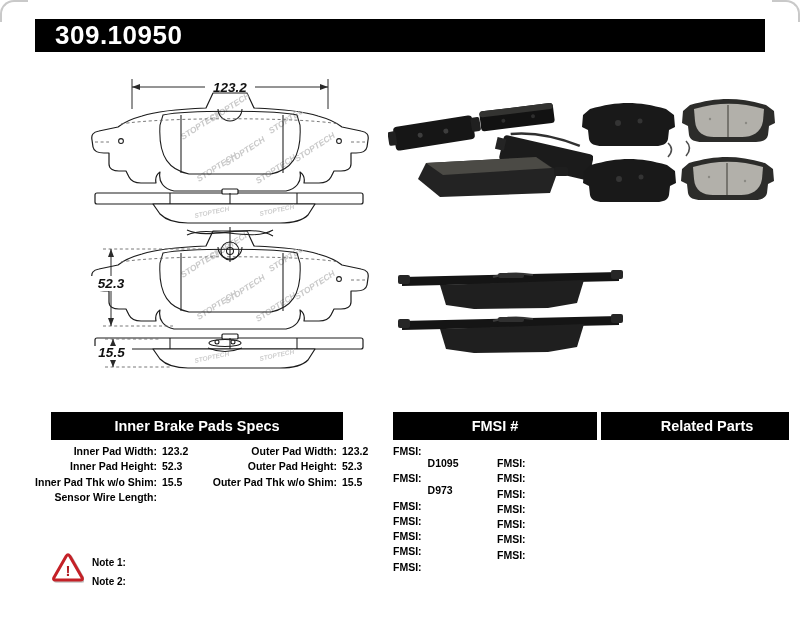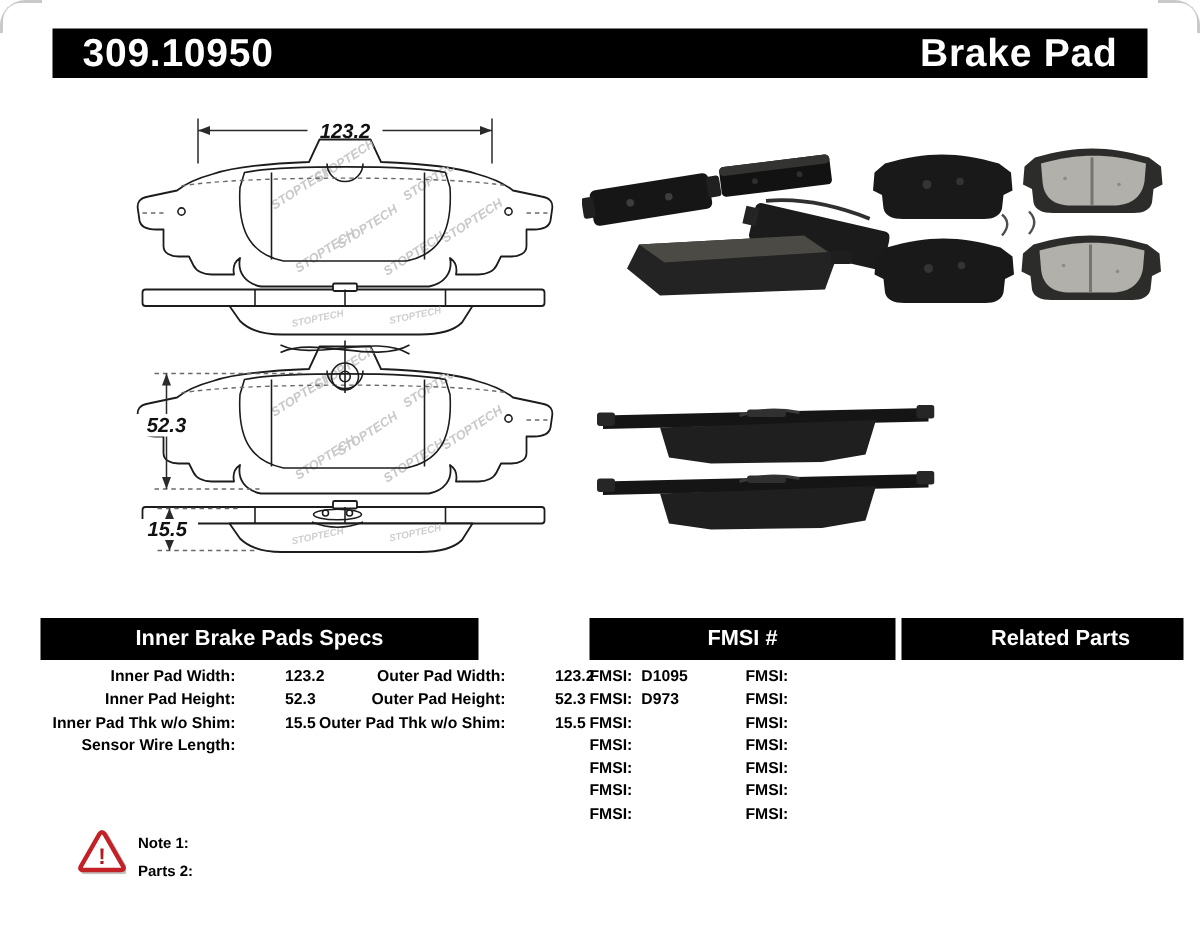--- a/index.html
+++ b/index.html
@@ -1,18 +1,18 @@
 <!DOCTYPE html>
 <html><head>
 <meta charset="utf-8">
 <style>
   html,body{margin:0;padding:0;background:#fff;}
   .page{
     position:relative;width:800px;height:619px;background:#fff;overflow:hidden;
-    font-family:"Liberation Sans",sans-serif;color:#000;border-radius:17px;
+    font-family:"Liberation Sans",sans-serif;color:#000;
   }
   .corner{position:absolute;width:26px;height:20px;border:0 solid #c9c9c9;}
   .corner.tl{left:0;top:0;border-top-width:2px;border-left-width:2px;border-top-left-radius:14px;}
   .corner.tr{right:0;top:0;border-top-width:2px;border-right-width:2px;border-top-right-radius:14px;}
 
   .header-bar{
     position:absolute;left:35px;top:19px;width:730px;height:33px;background:#000;color:#fff;
     display:flex;justify-content:space-between;align-items:center;
     padding:0 20px;box-sizing:border-box;font-weight:bold;font-size:26px;letter-spacing:.5px;
   }
@@ -31,56 +31,55 @@
   .dimf{fill:#2a2a2a;stroke:none;}
   .dimtxt{font-size:13.5px;font-weight:bold;font-style:italic;fill:#111;}
   .wm{font-size:8.5px;font-weight:bold;font-style:italic;fill:#c9c9c9;}
   .wms{font-size:6.5px;font-weight:bold;font-style:italic;fill:#cfcfcf;}
 
   .thead{
     position:absolute;top:412px;height:28px;background:#000;color:#fff;
     display:flex;align-items:center;justify-content:center;
     font-weight:bold;font-size:14.5px;
   }
-  .thead-specs{left:27px;width:292px;}
+  .thead-specs{left:51px;width:292px;}
   .thead-specs span{flex:1;text-align:center;}
   .thead-fmsi{left:393px;width:204px;}
   .thead-related{left:601px;width:164px;padding-left:24px;}
 
   .trows{position:absolute;top:444px;font-size:10.5px;font-weight:bold;line-height:15.3px;white-space:nowrap;}
   .col-inner{left:35px;width:175px;}
   .col-outer{left:210px;width:180px;}
-  .spec-row{display:flex;gap:28px;}
+  .spec-row{display:flex;}
   .col-inner .spec-label{flex:0 0 122px;text-align:right;}
   .col-outer .spec-label{flex:0 0 127px;text-align:right;}
   .spec-value{padding-left:5px;}
   .col-fmsi{left:393px;}
   .fmsi-cols{display:flex;align-items:center;}
   .fmsi-c2{margin-left:0;}
   .fmsi-col{width:104px;}
   .fmsi-row{display:flex;}
   .fmsi-label{flex:0 0 27px;}
-  .fmsi-value{padding-left:6px;}
+  .fmsi-value{padding-left:6px;margin-top:12px;}
   .col-related{left:601px;width:164px;}
 
   .notes{position:absolute;left:92px;top:553px;font-size:10px;font-weight:bold;line-height:19px;}
   .warn{position:absolute;left:52px;top:553px;}
   .warn text{font-family:"Liberation Sans",sans-serif;}
 </style>
 </head>
 <body>
 
 <div class="page">
 
   <div class="corner tl"></div>
   <div class="corner tr"></div>
 
   <div class="header-bar">
     <span>309.10950</span>
-    <span>Brake Pad</span>
   </div>
 
   <svg class="drawing-svg" width="300" height="320" viewBox="0 0 300 320">
     <defs>
       <path id="fv1" d="M131 46 L138 31 L172 31 L179 46
         C205 47 228 49 243 54 C254 57 262 61 267 65
         L286 69 C292 70 294 73 293 78 L292 85 C291 90 286 91 281 91 L276 91
         L276 102 C276 107 271 109 266 109 L259 109
         L256 115 C254 119 249 121 244 121 L229 121
         C230 116 228 112 225 110 C227 120 221 127 211 129
@@ -361,16 +360,16 @@
   </div>
 
 
   <svg class="warn" width="32" height="30" viewBox="0 0 32 30">
     <path d="M14.3 3 Q16 0.5 17.7 3 L30 24.5 Q31.3 27 28.5 27 L3.5 27 Q0.7 27 2 24.5 Z" transform="translate(1.3,1.3)" fill="none" stroke="#c2c2c2" stroke-width="3" stroke-linejoin="round"></path>
     <path d="M14.3 3 Q16 0.5 17.7 3 L30 24.5 Q31.3 27 28.5 27 L3.5 27 Q0.7 27 2 24.5 Z" fill="#fff" stroke="#c42127" stroke-width="3" stroke-linejoin="round"></path>
     <text x="16" y="23" text-anchor="middle" font-size="15" font-weight="bold" fill="#b01b21">!</text>
   </svg>
   <div class="notes">
     <div>Note 1:</div>
-    <div>Parts 2:</div>
+    <div>Note 2:</div>
   </div>
 
 </div>
 
 </body></html>

